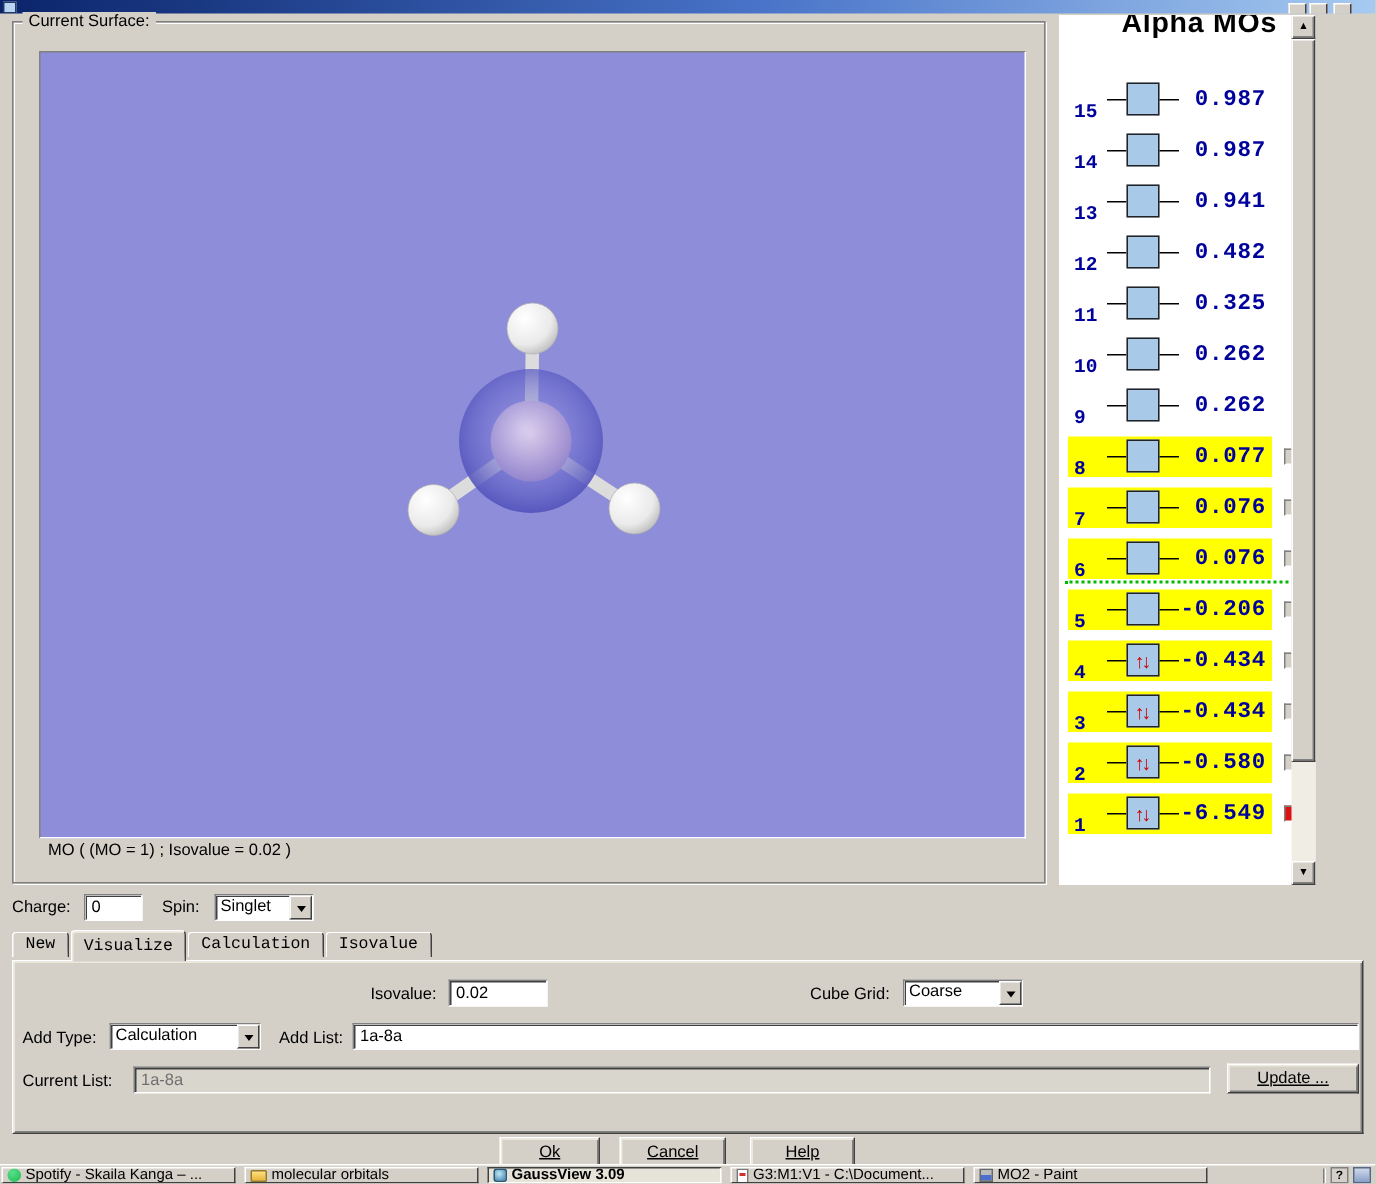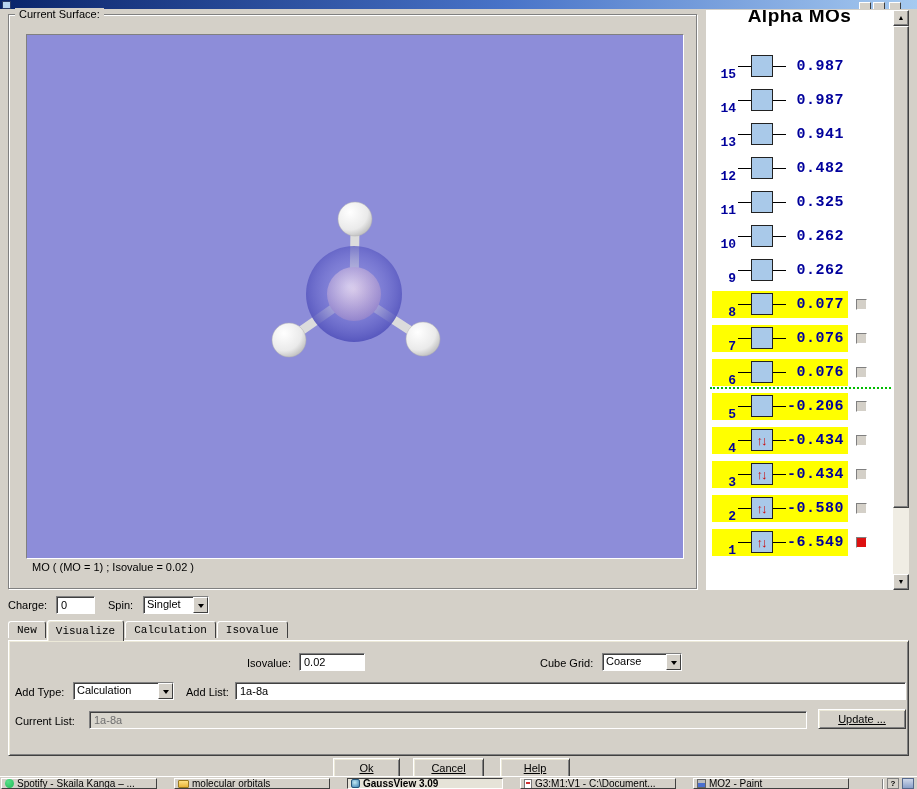--- a/index.html
+++ b/index.html
@@ -28,28 +28,28 @@
   .groupbox { position: absolute; left: 8px; top: 14px; width: 689px; height: 575px;
     border: 1px solid #808080; box-shadow: inset 1px 1px 0 #fff, 1px 1px 0 #fff; }
   .groupbox-label { position: absolute; left: 6px; top: -7px; background: var(--chrome-gray,#d4d0c8); padding: 0 4px; }
 
   .canvas { position: absolute; left: 17px; top: 19px; width: 658px; height: 525px;
     border: 1px solid; border-color: #808080 #fff #fff #808080;
     background: var(--canvas-purple, #8d8dd9); overflow: hidden; }
   .status { position: absolute; left: 23px; top: 546px; }
 
   
-  .mo-panel { position: absolute; left: 706px; top: 10px; width: 203px; height: 580px;
+  .mo-panel { position: absolute; left: 706px; top: 10px; width: 171px; height: 580px;
     background: #fff; overflow: hidden; }
   .mo-title { width: 187px; text-align: center; font-size: 19px; font-weight: bold; margin-top: -5px; letter-spacing: 0.5px; }
   .mo-rows { position: absolute; left: 2px; top: 39px; right: 16px; }
   .mo-row { height: 34px; display: flex; align-items: center; padding-left: 4px; }
   .mo-strip { display: flex; align-items: center; height: 27px; padding: 0 4px; }
   .mo-strip.hl { background: var(--highlight-yellow, #ffff00); }
-  .mo-num { width: 20px; text-align: right; margin-right: 2px;
+  .mo-num { width: 20px; text-align: left; margin-right: 2px;
     font-family: "Liberation Mono", "DejaVu Sans Mono", monospace; font-size: 13px; font-weight: bold;
     color: var(--mo-text-navy, #00009c); margin-top: 17px; }
   .mo-line { width: 13px; border-top: 1px solid #000; }
   .mo-box { width: 22px; height: 22px; background: var(--mo-box-blue, #a9c9e9);
     border: 1px solid #222; display: flex; align-items: center; justify-content: center; }
   .arr { color: var(--occupied-arrow-red, #cc0000); font-size: 13px; font-weight: bold; line-height: 1; margin: 0 -1px; }
   .mo-energy { width: 58px; text-align: right; letter-spacing: 0.5px;
     font-family: Liberation Mono, monospace; font-size: 15px; font-weight: bold;
     color: var(--mo-text-navy, #00009c); }
   .mo-check { width: 11px; height: 11px; margin-left: 8px; flex: none;
@@ -370,21 +370,21 @@
     <span class="label" style="left:6px;top:74px;">Current List:</span>
     <input class="field disabled" style="left: 80px; top: 70px; width: 718px; height: 18px;" value="1a-8a">
     <div class="btn" style="left:809px;top:68px;width:88px;height:20px;">Update ...</div>
   </div>
 
   <div class="btn" style="left:333px;top:758px;width:67px;height:20px;">Ok</div>
   <div class="btn" style="left:413px;top:758px;width:71px;height:20px;">Cancel</div>
   <div class="btn" style="left:500px;top:758px;width:70px;height:20px;">Help</div>
 
   <div class="taskbar">
-    <span style="display:flex;align-items:center;gap:17px;" id="taskbar-items">
+    <span style="display:flex;align-items:center;gap:6px;" id="taskbar-items">
         <div class="task-item">
           <span class="ticon icon-spotify"></span>
           <span class="tlabel">Spotify - Skaila Kanga – ...</span>
         </div>
         <div class="task-item">
           <span class="ticon icon-folder"></span>
           <span class="tlabel">molecular orbitals</span>
         </div>
         <div class="task-item active">
           <span class="ticon icon-gaussview"></span>

